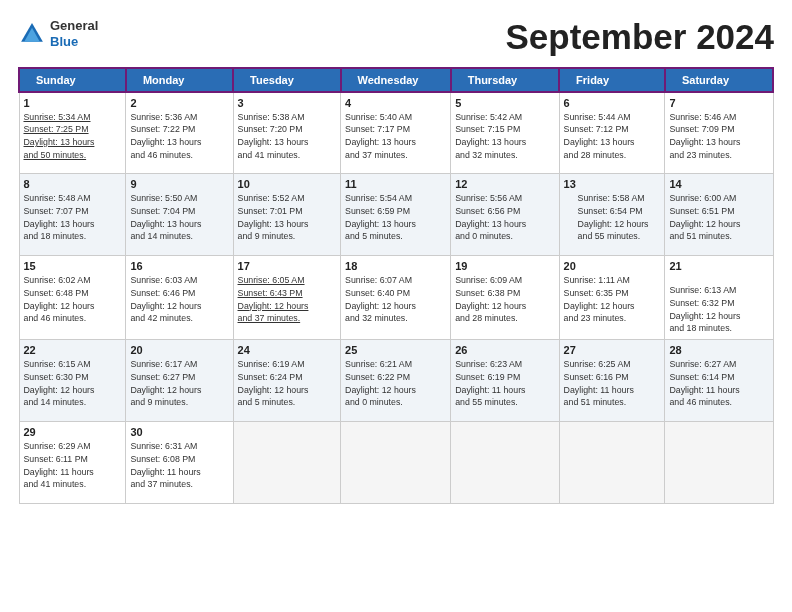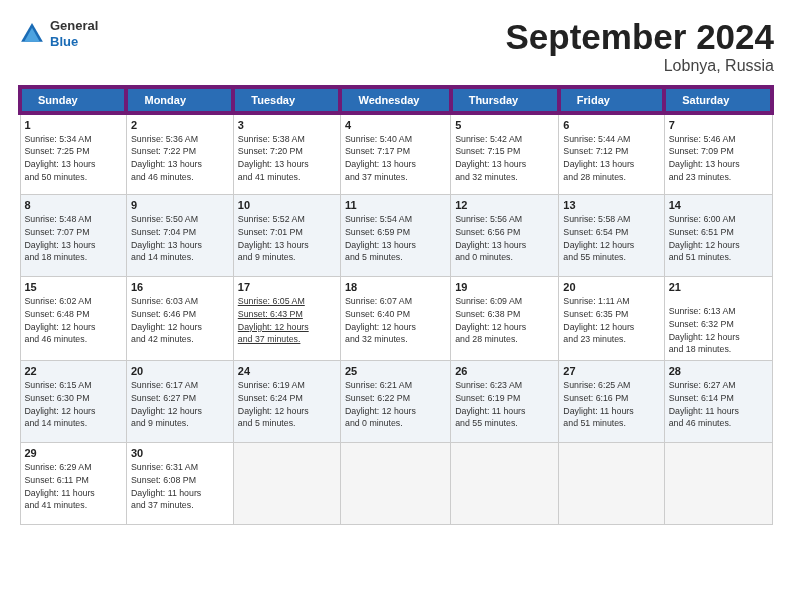--- a/index.html
+++ b/index.html
@@ -64,21 +64,21 @@
       border-collapse: collapse;
       font-size: 9.5px;
     }
     .calendar thead tr th {
       background: #2a6db5;
       color: #fff;
       font-weight: bold;
       font-size: 11px;
       padding: 5px 16px;
       text-align: left;
-      border: 4px solid #701a75;
+      border: 2px solid #701a75;
     }
     .calendar tbody tr td {
       border: 1px solid #ccc;
       vertical-align: top;
       padding: 4px 4px;
       width: 113px;
       height: 82px;
       background: #fff;
     }
     .calendar tbody tr:nth-child(even) td {
@@ -110,41 +110,40 @@
         <polygon points="18,4 32,28 4,28" fill="#1a6bb5"></polygon>
         <polygon points="18,10 28,28 8,28" fill="#4da3e0"></polygon>
       </svg>
       <div class="logo-text">
         <span class="general">General</span>
         <span class="blue">Blue</span>
       </div>
     </div>
     <div class="title-area">
       <h1>September 2024</h1>
-      <h2>Lobnya, Russia</h2>
     </div>
   </div>
 
   <table class="calendar">
     <thead>
       <tr>
         <th>Sunday</th>
         <th>Monday</th>
         <th>Tuesday</th>
         <th>Wednesday</th>
         <th>Thursday</th>
         <th>Friday</th>
         <th>Saturday</th>
       </tr>
     </thead>
     <tbody id="calendar-body">
     <tr>
           <td>
             <span class="day-num">1</span>
-            <div class="day-info" style="white-space: pre-line;">Sunrise: 5:34 AM
+            <div class="day-info" style="white-space: pre-line; text-decoration: underline;">Sunrise: 5:34 AM
 Sunset: 7:25 PM
 Daylight: 13 hours
 and 50 minutes.</div>
           </td>
           <td>
             <span class="day-num">2</span>
             <div class="day-info" style="white-space: pre-line;">Sunrise: 5:36 AM
 Sunset: 7:22 PM
 Daylight: 13 hours
 and 46 minutes.</div>
@@ -216,21 +215,21 @@
           </td>
           <td>
             <span class="day-num">12</span>
             <div class="day-info" style="white-space: pre-line;">Sunrise: 5:56 AM
 Sunset: 6:56 PM
 Daylight: 13 hours
 and 0 minutes.</div>
           </td>
           <td>
             <span class="day-num">13</span>
-            <div class="day-info" style="white-space: pre-line;">Sunrise: 5:58 AM
+            <div class="day-info" style="white-space: pre-line; margin-left: 14px;">Sunrise: 5:58 AM
 Sunset: 6:54 PM
 Daylight: 12 hours
 and 55 minutes.</div>
           </td>
           <td>
             <span class="day-num">14</span>
             <div class="day-info" style="white-space: pre-line;">Sunrise: 6:00 AM
 Sunset: 6:51 PM
 Daylight: 12 hours
 and 51 minutes.</div>

